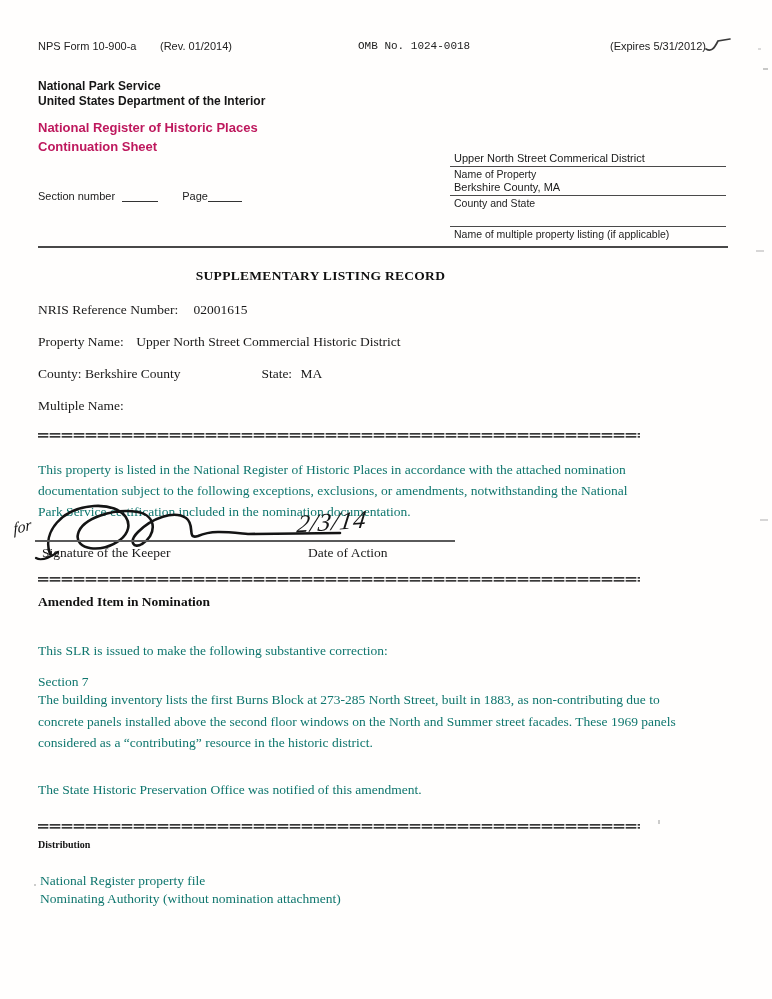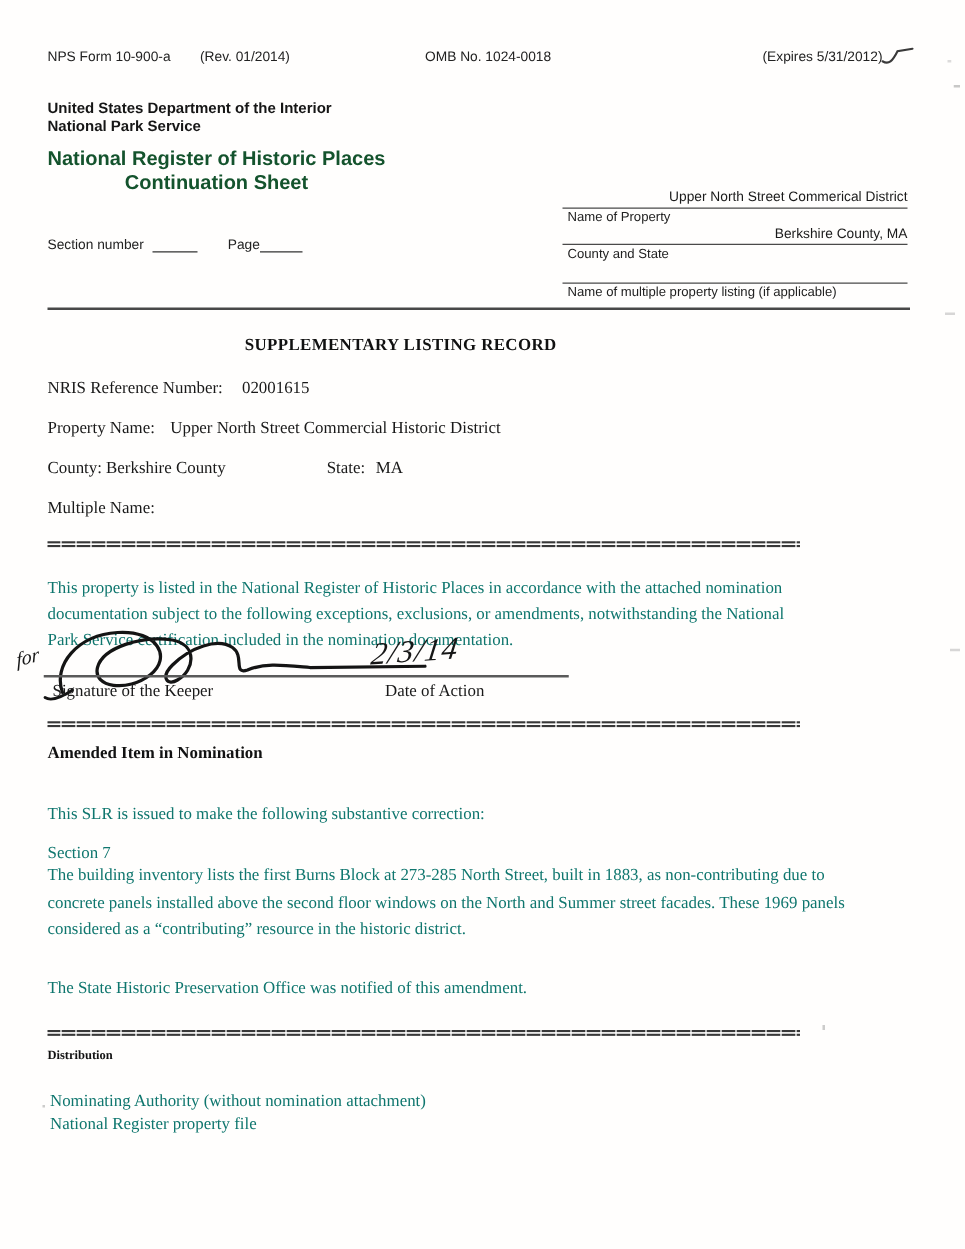--- a/index.html
+++ b/index.html
@@ -7,27 +7,27 @@
         font-family:"Liberation Sans",sans-serif;color:#1d1d1d;}
   .abs{position:absolute;}
   .sans{font-family:"Liberation Sans",sans-serif;}
   .serif{font-family:"Liberation Serif",serif;}
   .b{font-weight:bold;}
 
   .form-meta{top:40px;left:38px;width:700px;font-size:11px;color:#222;}
   .fm-item{position:absolute;white-space:nowrap;}
 
   .agency{top:79px;left:38px;font-size:12px;line-height:15px;font-weight:bold;color:#161616;}
-  .doc-title{top:118px;left:38px;font-size:16px;line-height:19px;font-weight:bold;color:#14532d;text-align:center;}
+  .doc-title{top:118px;left:38px;font-size:13px;line-height:19px;font-weight:bold;color:#be185d;}
 
   .section-page{top:190px;left:38px;font-size:11px;color:#222;}
   .blank{display:inline-block;border-bottom:1.4px solid #333;height:11px;vertical-align:bottom;}
 
   .prop-block{top:152px;left:450px;width:276px;font-size:11px;color:#1a1a1a;}
-  .prop-value{border-bottom:1.4px solid #4a4a4a;padding:0 0 2px 4px;white-space:nowrap;text-align:right;}
+  .prop-value{border-bottom:1.4px solid #4a4a4a;padding:0 0 2px 4px;white-space:nowrap;}
   .prop-label{font-size:10.5px;padding:1px 0 1px 4px;color:#222;}
   .prop-spacer{height:16px;border-bottom:1.4px solid #4a4a4a;}
 
   .rule{position:absolute;background:#484848;height:2px;}
 
   .sep{position:absolute;left:38px;width:602px;height:5px;
     background:
       repeating-linear-gradient(to right,#383838 0 10px,#b9b9b9 10px 12px),
       repeating-linear-gradient(to right,#383838 0 10px,#b9b9b9 10px 12px);
     background-size:100% 1.7px,100% 1.7px;
@@ -50,31 +50,31 @@
   .artifact{position:absolute;background:#9a9a9a;opacity:.55;}
 </style>
 </head>
 <body>
 
 <div class="page">
 
   <div class="abs form-meta">
     <span class="fm-item" style="left:0;">NPS Form 10-900-a</span>
     <span class="fm-item" style="left:122px;">(Rev. 01/2014)</span>
-    <span class="fm-item" style="left:302px;">OMB No. 1024-0018</span>
+    <span class="fm-item" style="left:320px;font-family:Liberation Mono, monospace;">OMB No. 1024-0018</span>
     <span class="fm-item" style="left:572px;">(Expires 5/31/2012)</span>
   </div>
 
   <svg class="abs" style="top:37px;left:704px;" width="30" height="16" viewBox="0 0 30 16">
     <path d="M2,12 C7,15 10,12 14,4 L26,2" fill="none" stroke="#3a3a3a" stroke-width="1.7" stroke-linecap="round"></path>
   </svg>
 
   <div class="abs agency sans">
+    <div>National Park Service</div>
     <div>United States Department of the Interior</div>
-    <div>National Park Service</div>
   </div>
 
   <div class="abs doc-title sans">
     <div>National Register of Historic Places</div>
     <div>Continuation Sheet</div>
   </div>
 
   <div class="abs section-page sans">
     <span>Section number</span>
     <span class="blank" style="width:36px;margin-left:4px;"></span>
@@ -152,22 +152,22 @@
     <div>concrete panels installed above the second floor windows on the North and Summer street facades.  These 1969 panels</div>
     <div>considered as a “contributing” resource in the historic district.</div>
   </div>
 
   <div class="abs para serif" style="top:779px;">The State Historic Preservation Office was notified of this amendment.</div>
 
   <div class="sep" style="top:824px;"></div>
 
   <div class="abs serif b" style="top:839px;left:38px;font-size:10px;color:#121212;">Distribution</div>
   <div class="abs para serif" style="top:872px;left:40px;line-height:17.5px;">
+    <div>National Register property file</div>
     <div>Nominating Authority (without nomination attachment)</div>
-    <div>National Register property file</div>
   </div>
 
   <div class="artifact" style="top:68px;left:763px;width:5px;height:2px;"></div>
   <div class="artifact" style="top:48px;left:758px;width:3px;height:2px;opacity:.35;"></div>
   <div class="artifact" style="top:250px;left:756px;width:8px;height:2px;opacity:.4;"></div>
   <div class="artifact" style="top:519px;left:760px;width:8px;height:2px;opacity:.4;"></div>
   <div class="artifact" style="top:820px;left:658px;width:2px;height:4px;opacity:.5;"></div>
   <div class="artifact" style="top:884px;left:34px;width:2px;height:2px;opacity:.5;"></div>
 
 </div>

